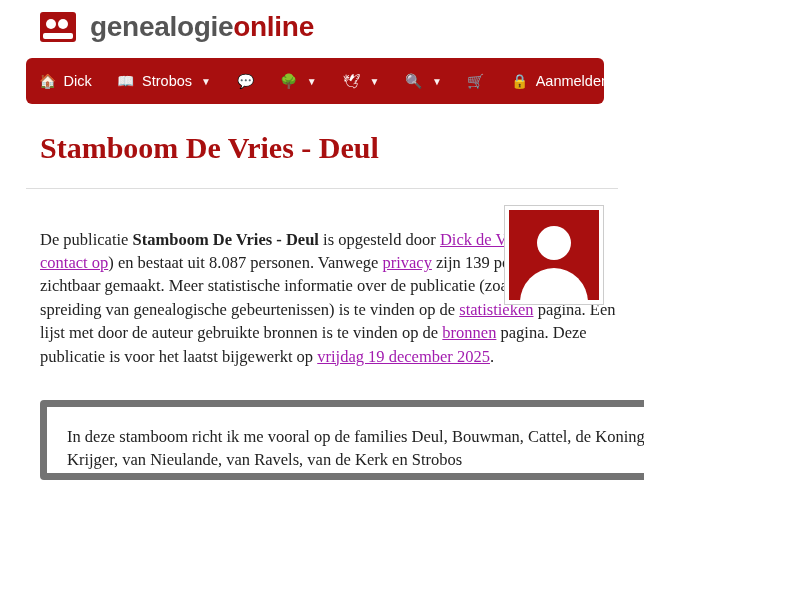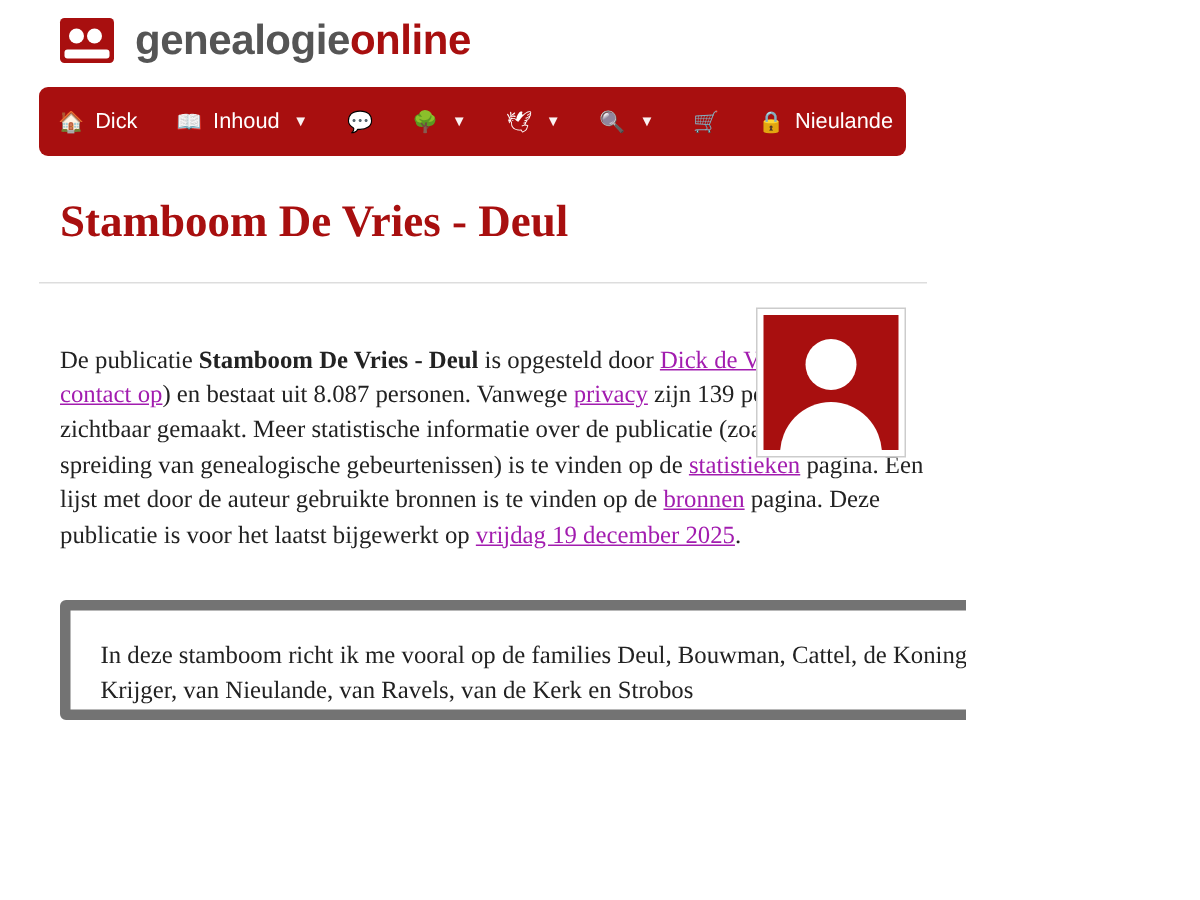--- a/index.html
+++ b/index.html
@@ -218,21 +218,21 @@
   <div class="navbar">
     <div class="nav-left">
 
       <div class="nav-item">
         <span class="nav-icon">🏠</span>
         <span>Dick</span>
       </div>
 
       <div class="nav-item">
         <span class="nav-icon">📖</span>
-        <span>Inhoud</span>
+        <span>Strobos</span>
         <span class="caret">▼</span>
       </div>
 
       <div class="nav-item">
         <span class="nav-icon">💬</span>
       </div>
 
     </div>
 
     <div class="nav-right">
@@ -251,21 +251,21 @@
         <span class="nav-icon">🔍</span>
         <span class="caret">▼</span>
       </div>
 
       <div class="nav-item">
         <span class="nav-icon">🛒</span>
       </div>
 
       <div class="nav-item">
         <span class="nav-icon">🔒</span>
-        <span>Nieulande</span>
+        <span>Aanmelden</span>
         <span class="caret">▼</span>
       </div>
 
     </div>
   </div>
 
   <div class="title-wrap">
     <h1 class="page-title">Stamboom De Vries - Deul</h1>
   </div>
   <div class="title-rule"></div>

